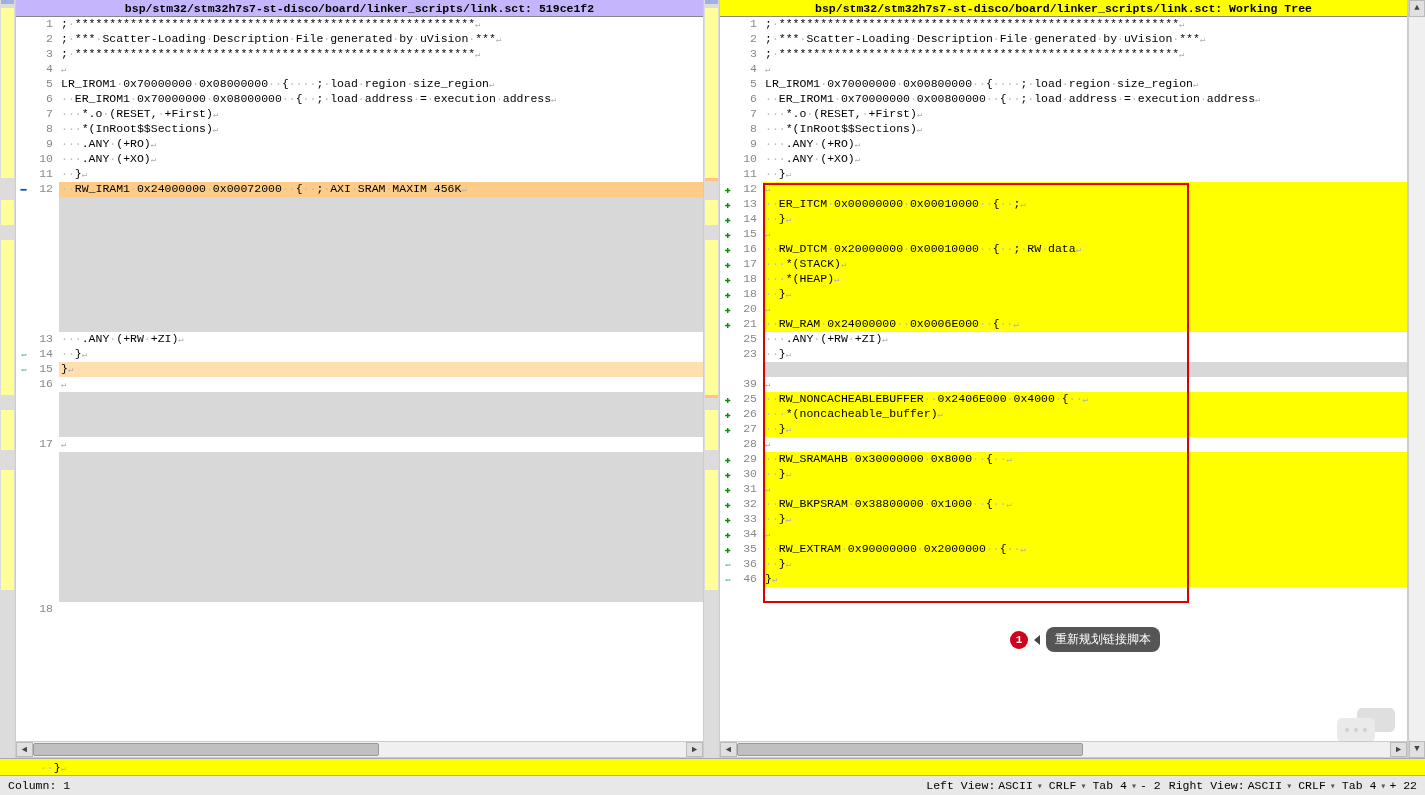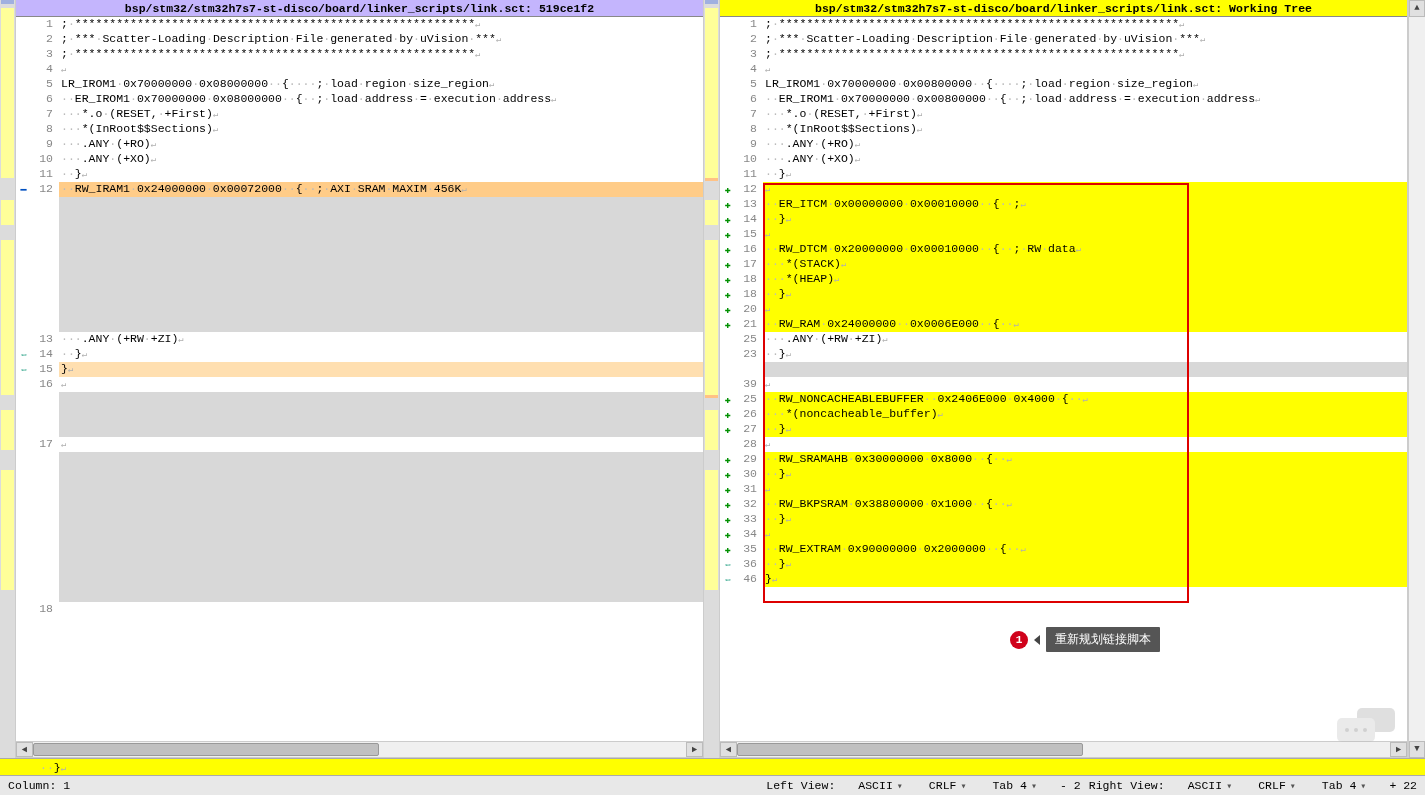--- a/index.html
+++ b/index.html
@@ -27,26 +27,26 @@
 .bg-white { background: #fff; }
 .bg-gray  { background: #d8d8d8; }
 .bg-orange{ background: #ffcc88; }
 .bg-yellow{ background: #ffff00; }
 .bg-ltorange { background: #ffdfb0; }
 .dot { color: #bbb; }
 .crlf { color: #b0b0b0; font-size: 9px; }
 .annot { position: absolute; display: flex; align-items: center; gap: 6px; z-index: 20; }
 .annot-num { width: 18px; height: 18px; border-radius: 50%; background: #d0021b; color: #fff; font-size: 11px; font-weight: bold; display: flex; align-items: center; justify-content: center; }
 .annot-caret { width: 0; height: 0; border-top: 5px solid transparent; border-bottom: 5px solid transparent; border-right: 6px solid #444; }
-.annot-box { background: #555; color: #fff; padding: 4px 9px; border-radius: 1px; font-size: 12px; font-family: sans-serif; }
+.annot-box { background: #555; color: #fff; padding: 4px 9px; border-radius: 8px; font-size: 12px; font-family: sans-serif; }
 .redbox { position: absolute; border: 2px solid #d00; pointer-events: none; z-index: 10; }
 .chat-bubble { position: absolute; right: 10px; bottom: 10px; opacity: 0.3; }
 .statusline { height: 20px; border-top: 1px solid #aaa; background: #e8e8e8; display: flex; align-items: center; font-size: 11.5px; padding: 0 8px; gap: 8px; }
 .sl-spacer { flex: 1; }
-.sl-group { display: flex; align-items: center; gap: 20px; }
+.sl-group { display: flex; align-items: center; gap: 0; }
 .sl-dd { display: inline-flex; align-items: center; gap: 2px; padding: 0 3px; }
 .sl-dd::after { content: "▾"; color: #555; font-size: 10px; margin-left: 2px; }
 .seamline { height: 17px; background: #ffff00; border-top: 1px solid #aaa; padding-left: 40px; font-size: 11.5px; line-height: 17px; white-space: pre; }
 .hscroll { height: 17px; background: #f0f0f0; display: flex; border-top: 1px solid #ccc; border-bottom: 1px solid #ccc; }
 .hscroll-btn { width: 17px; background: #e0e0e0; border: 1px solid #bbb; display: flex; align-items: center; justify-content: center; font-size: 9px; color: #444; }
 .hscroll-track { flex: 1; background: #f0f0f0; position: relative; }
 .hscroll-thumb { position: absolute; top: 1px; bottom: 1px; background: #c0c0c0; border: 1px solid #999; border-radius: 2px; }
 </style>
 </head>
 <body>

